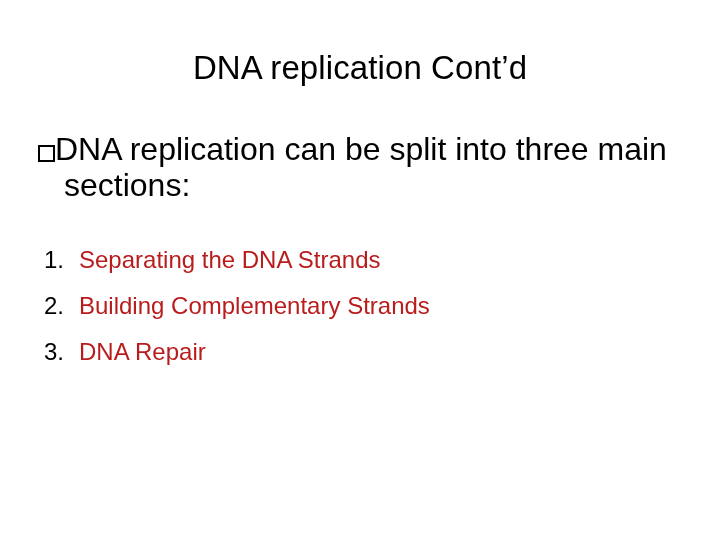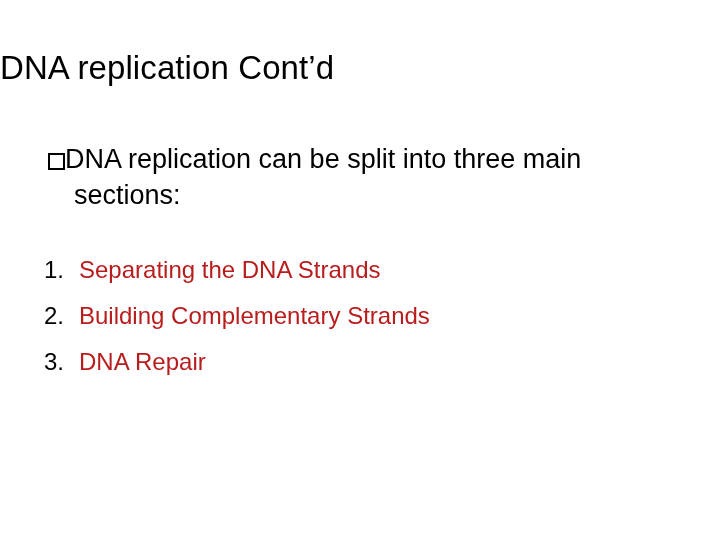--- a/index.html
+++ b/index.html
@@ -22,45 +22,46 @@
     height: 540px;
     background: #ffffff;
   }
 
   
   .slide-title {
     position: absolute;
     left: 0;
     top: 48px;
     width: 720px;
+    text-align: center;
     font-size: 33px;
     font-weight: 400;
     line-height: 40px;
     letter-spacing: 0.1px;
     color: #000000;
     white-space: nowrap;
   }
 
   
   .slide-body {
     position: absolute;
     left: 38px;
     top: 131px;
     width: 648px;
   }
 
   
   .bullet-para {
     position: relative;
-    font-size: 27px;
+    font-size: 32px;
     line-height: 36px;
     font-weight: 400;
     padding-left: 26px;
     text-indent: -26px;
-    margin: 10px;
+    margin: 0;
     color: #000000;
   }
   .bullet-box {
     display: inline-block;
     width: 17px;
     height: 17px;
     border: 2.5px solid #000000;
     box-sizing: border-box;
     vertical-align: -2px;
     margin-right: 0px;

